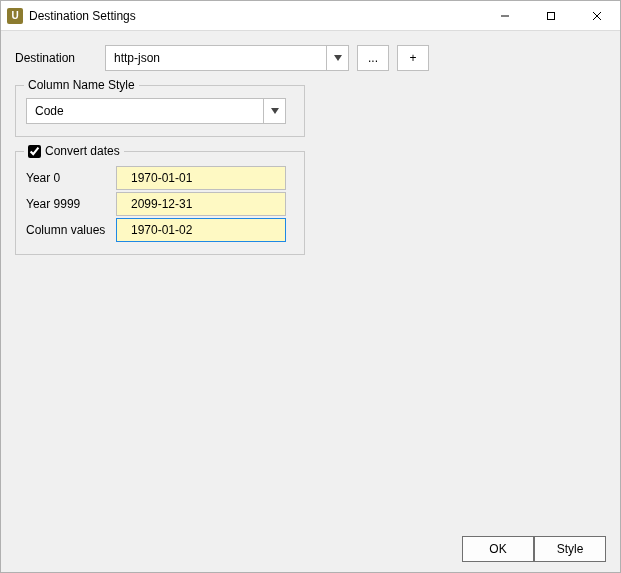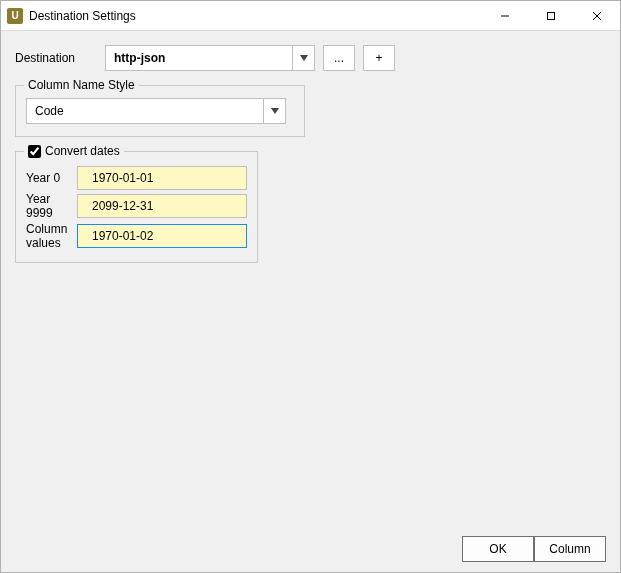--- a/index.html
+++ b/index.html
@@ -172,21 +172,21 @@
             <line x1="9" y1="1" x2="1" y2="9" stroke="#000" stroke-width="1"></line>
           </svg>
       </div>
     </div>
   </div>
 
   <div class="content">
 
     <div class="row">
       <div class="lbl">Destination</div>
-      <div class="combo" style="width:210px;font-weight:bold;">
+      <div class="combo" style="width:244px;">
         <span>http-json</span>
         <span class="caret">
           <svg viewBox="0 0 8 6">
               <polygon points="0,0 8,0 4,6" fill="#444"></polygon>
             </svg>
         </span>
       </div>
       <div class="sqbtn">
         <span>...</span>
       </div>
@@ -200,21 +200,21 @@
       <div class="combo" style="width:260px;">
         <span>Code</span>
         <span class="caret">
           <svg viewBox="0 0 8 6">
               <polygon points="0,0 8,0 4,6" fill="#444"></polygon>
             </svg>
         </span>
       </div>
     </div>
 
-    <div class="fieldset" style="width:243px;">
+    <div class="fieldset" style="width:290px;">
       <div class="legend">
         <input type="checkbox" checked="" style="">
         <span>Convert dates</span>
       </div>
       <div class="cd-row">
         <div class="cd-lbl">Year 0</div>
         <input class="txt" value="1970-01-01" style="">
       </div>
       <div class="cd-row">
         <div class="cd-lbl">Year 9999</div>
@@ -224,18 +224,18 @@
         <div class="cd-lbl">Column values</div>
         <input class="txt focused" value="1970-01-02" style="">
       </div>
     </div>
 
     <div class="footer">
       <div class="btn">
         <span>OK</span>
       </div>
       <div class="btn">
-        <span>Column</span>
+        <span>Style</span>
       </div>
     </div>
 
   </div>
 </div>
 
 </body></html>

